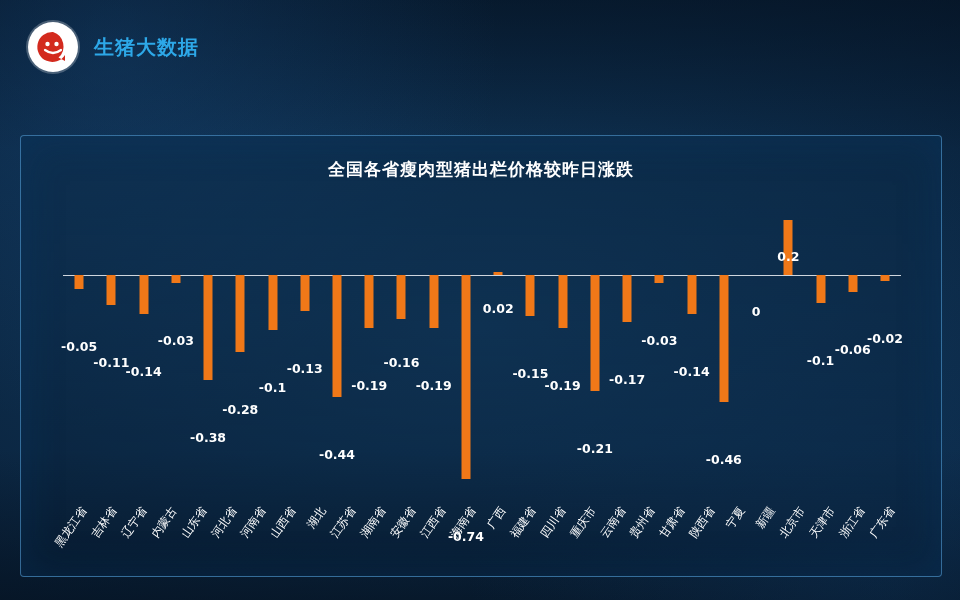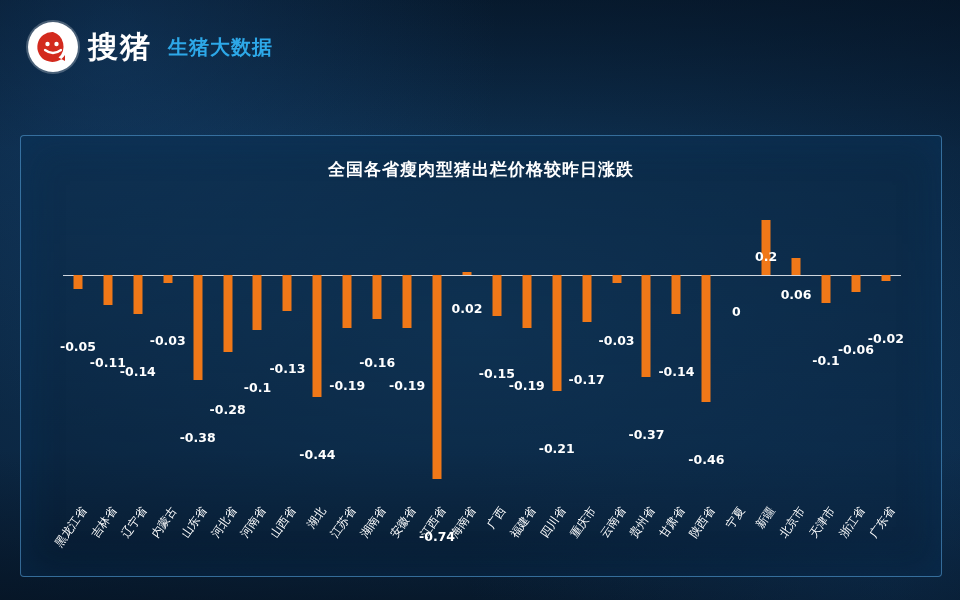--- a/index.html
+++ b/index.html
@@ -98,21 +98,20 @@
 
 <div class="header">
   <div class="logo-mark">
     <svg width="40" height="40" viewBox="0 0 40 40">
       <path d="M20 5 A15 15 0 1 0 32 28 L32 34 L25.5 30.5 A15 15 0 0 0 20 5 Z" fill="#d32a1e"></path>
       <circle cx="14.5" cy="17" r="2.2" fill="#ffffff"></circle>
       <circle cx="23.5" cy="17" r="2.2" fill="#ffffff"></circle>
       <path d="M12 23 q8 6 16 0" stroke="#ffffff" stroke-width="2.2" fill="none" stroke-linecap="round"></path>
     </svg>
   </div>
-  <div class="logo-text">搜猪</div>
   <div class="logo-sub">生猪大数据</div>
 </div>
 
 <div class="panel">
   <div class="chart-title">全国各省瘦肉型猪出栏价格较昨日涨跌</div>
 
   <div class="plot">
     <div class="zero-line" style="top: 69.0476px;"></div>
     <div class="cols" id="bars">
         <div class="col">
@@ -185,44 +184,36 @@
         </div>
         <div class="col">
           <div class="bar" style="background: rgb(240, 120, 24); top: 69.0476px; height: 46.9524px;"></div>
           <div class="val" style="top: 118px;">-0.17</div>
         </div>
         <div class="col">
           <div class="bar" style="background: rgb(240, 120, 24); top: 69.0476px; height: 8.28571px;"></div>
           <div class="val" style="top: 79.3333px;">-0.03</div>
         </div>
         <div class="col">
-          <div class="bar" style="background: rgb(240, 120, 24); top: 69.0476px; height: 102.19px;"></div>
-          <div class="val" style="top: 173.238px;">-0.37</div>
-        </div>
-        <div class="col">
           <div class="bar" style="background: rgb(240, 120, 24); top: 69.0476px; height: 38.6667px;"></div>
           <div class="val" style="top: 109.714px;">-0.14</div>
         </div>
         <div class="col">
           <div class="bar" style="background: rgb(240, 120, 24); top: 69.0476px; height: 127.048px;"></div>
           <div class="val" style="top: 198.095px;">-0.46</div>
         </div>
         <div class="col">
           <div class="bar" style="background: rgb(240, 120, 24); top: 69.0476px; height: 0px;"></div>
           <div class="val" style="top: 50.0476px;">0</div>
         </div>
         <div class="col">
           <div class="bar" style="background: rgb(240, 120, 24); top: 13.8095px; height: 55.2381px;"></div>
           <div class="val" style="top: -5.19048px;">0.2</div>
         </div>
         <div class="col">
-          <div class="bar" style="background: rgb(240, 120, 24); top: 52.4762px; height: 16.5714px;"></div>
-          <div class="val" style="top: 33.4762px;">0.06</div>
-        </div>
-        <div class="col">
           <div class="bar" style="background: rgb(240, 120, 24); top: 69.0476px; height: 27.619px;"></div>
           <div class="val" style="top: 98.6667px;">-0.1</div>
         </div>
         <div class="col">
           <div class="bar" style="background: rgb(240, 120, 24); top: 69.0476px; height: 16.5714px;"></div>
           <div class="val" style="top: 87.619px;">-0.06</div>
         </div>
         <div class="col">
           <div class="bar" style="background: rgb(240, 120, 24); top: 69.0476px; height: 5.52381px;"></div>
           <div class="val" style="top: 76.5714px;">-0.02</div>

